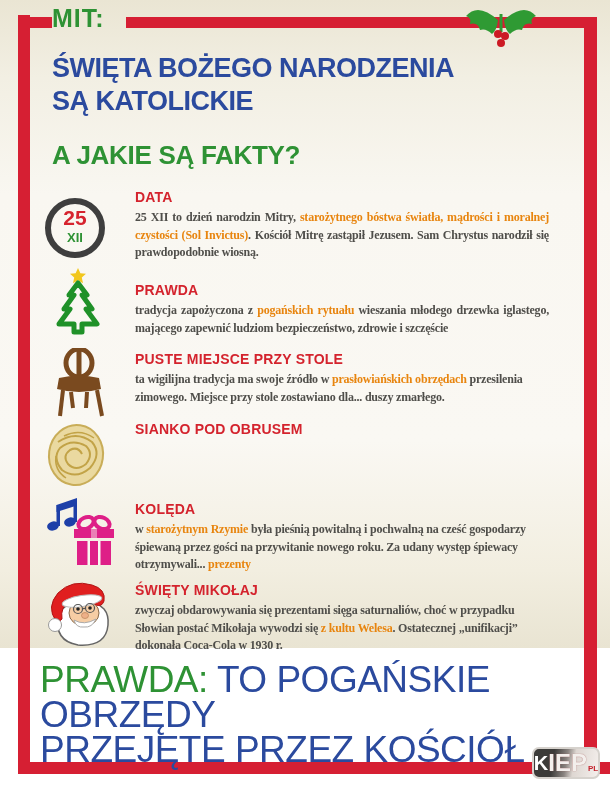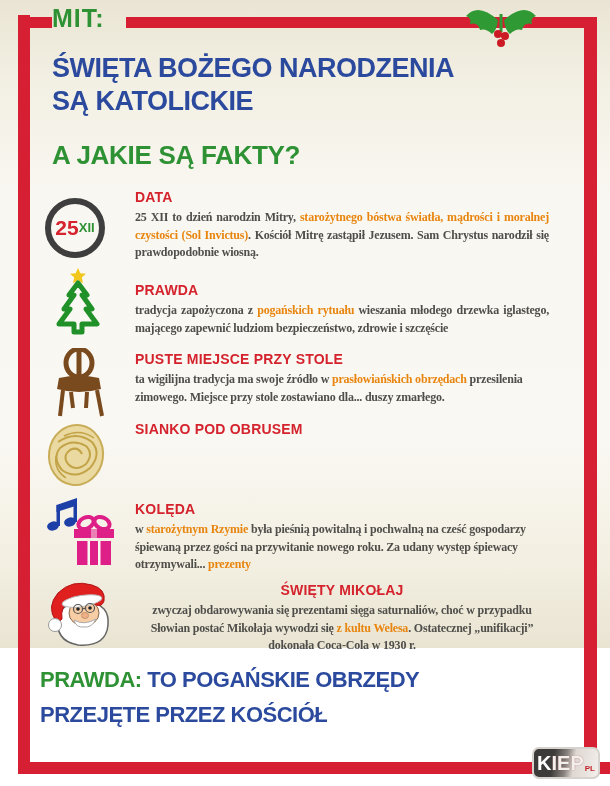--- a/index.html
+++ b/index.html
@@ -13,47 +13,47 @@
   .top-line{left:126px;top:17px;width:470px;height:11px;}
   .right-bar{left:584px;top:17px;width:13px;height:756px;}
   .bottom-line{left:18px;top:762px;width:592px;height:12px;}
 
   .mit{position:absolute;left:52px;top:4px;font-size:25px;font-weight:bold;color:#2e9234;letter-spacing:1px;}
   .holly{position:absolute;left:458px;top:0px;}
   .headline{position:absolute;left:52px;top:52px;font-size:27px;font-weight:bold;color:#2b4a9e;line-height:33px;letter-spacing:-0.5px;}
   .facts{position:absolute;left:52px;top:124px;font-size:26px;font-weight:bold;color:#2e9234;letter-spacing:-0.3px;margin-top:16px;}
 
   .section{position:absolute;left:135px;width:414px;}
-  .s0{top:189px;} .s1{top:282px;} .s2{top:351px;} .s3{top:421px;} .s4{top:501px;} .s5{top:582px;text-align:center;}
+  .s0{top:189px;} .s1{top:282px;} .s2{top:351px;} .s3{top:421px;} .s4{top:501px;} .s5{top:582px;}
   .section h3{margin:0 0 4px 0;font-size:14px;font-weight:bold;color:#d4232d;letter-spacing:0.2px;}
   .section p{margin:0;font-size:12px;font-weight:bold;line-height:17.5px;color:#4f4e4a;letter-spacing:-0.2px;font-family:Liberation Serif, serif;}
   .just p{text-align:justify;}
   .seg-a{color:#e8850f;}
   .seg-t{color:#4f4e4a;}
 
   .badge{position:absolute;left:45px;top:198px;width:48px;height:48px;border:6px solid #3e3e3e;border-radius:50%;
-         display:flex;align-items:center;justify-content:center;line-height:20px;font-weight:bold;text-align:center;}
+         display:flex;flex-direction:column;align-items:center;justify-content:center;line-height:20px;font-weight:bold;text-align:center;}
   .b25{color:#d6232e;font-size:21px;}
   .bxii{color:#2e9234;font-size:13px;}
   .icon{position:absolute;}
   .tree{left:49px;top:268px;}
   .chair{left:56px;top:348px;}
   .hay{left:46px;top:422px;}
   .notesgift{left:44px;top:496px;}
   .santa{left:44px;top:577px;}
 
-  .conclusion{position:absolute;left:40px;top:662px;font-size:22px;font-weight:bold;line-height:35px;letter-spacing:-0.5px;}
+  .conclusion{position:absolute;left:40px;top:662px;font-size:37px;font-weight:normal;line-height:35px;letter-spacing:-0.5px;}
   .c-label{color:#2e9234;}
   .c-blue{color:#2b4a9e;}
 
   .kiep{position:absolute;left:532px;top:747px;width:64px;height:28px;border:2px solid #d6d2cd;border-radius:7px;
         background:linear-gradient(100deg,#3c3b39 30%,#8a8480 50%,#ded7d2 62%,#f4efec 100%);
         display:flex;align-items:center;justify-content:center;font-weight:bold;}
   .kk{color:#ffffff;font-size:20px;}
-  .ki{color:#f3efec;font-size:20px;text-shadow:0 0 1px #a05050;}
+  .ki{color:#f3efec;font-size:24px;text-shadow:0 0 1px #a05050;}
   .kp{color:#c4232d;font-size:8px;margin-top:10px;margin-left:1px;}
 </style>
 </head>
 <body>
 
 <div class="canvas">
 
   <div class="bar left-bar"></div>
   <div class="bar top-stub"></div>
   <div class="bar top-line"></div>

